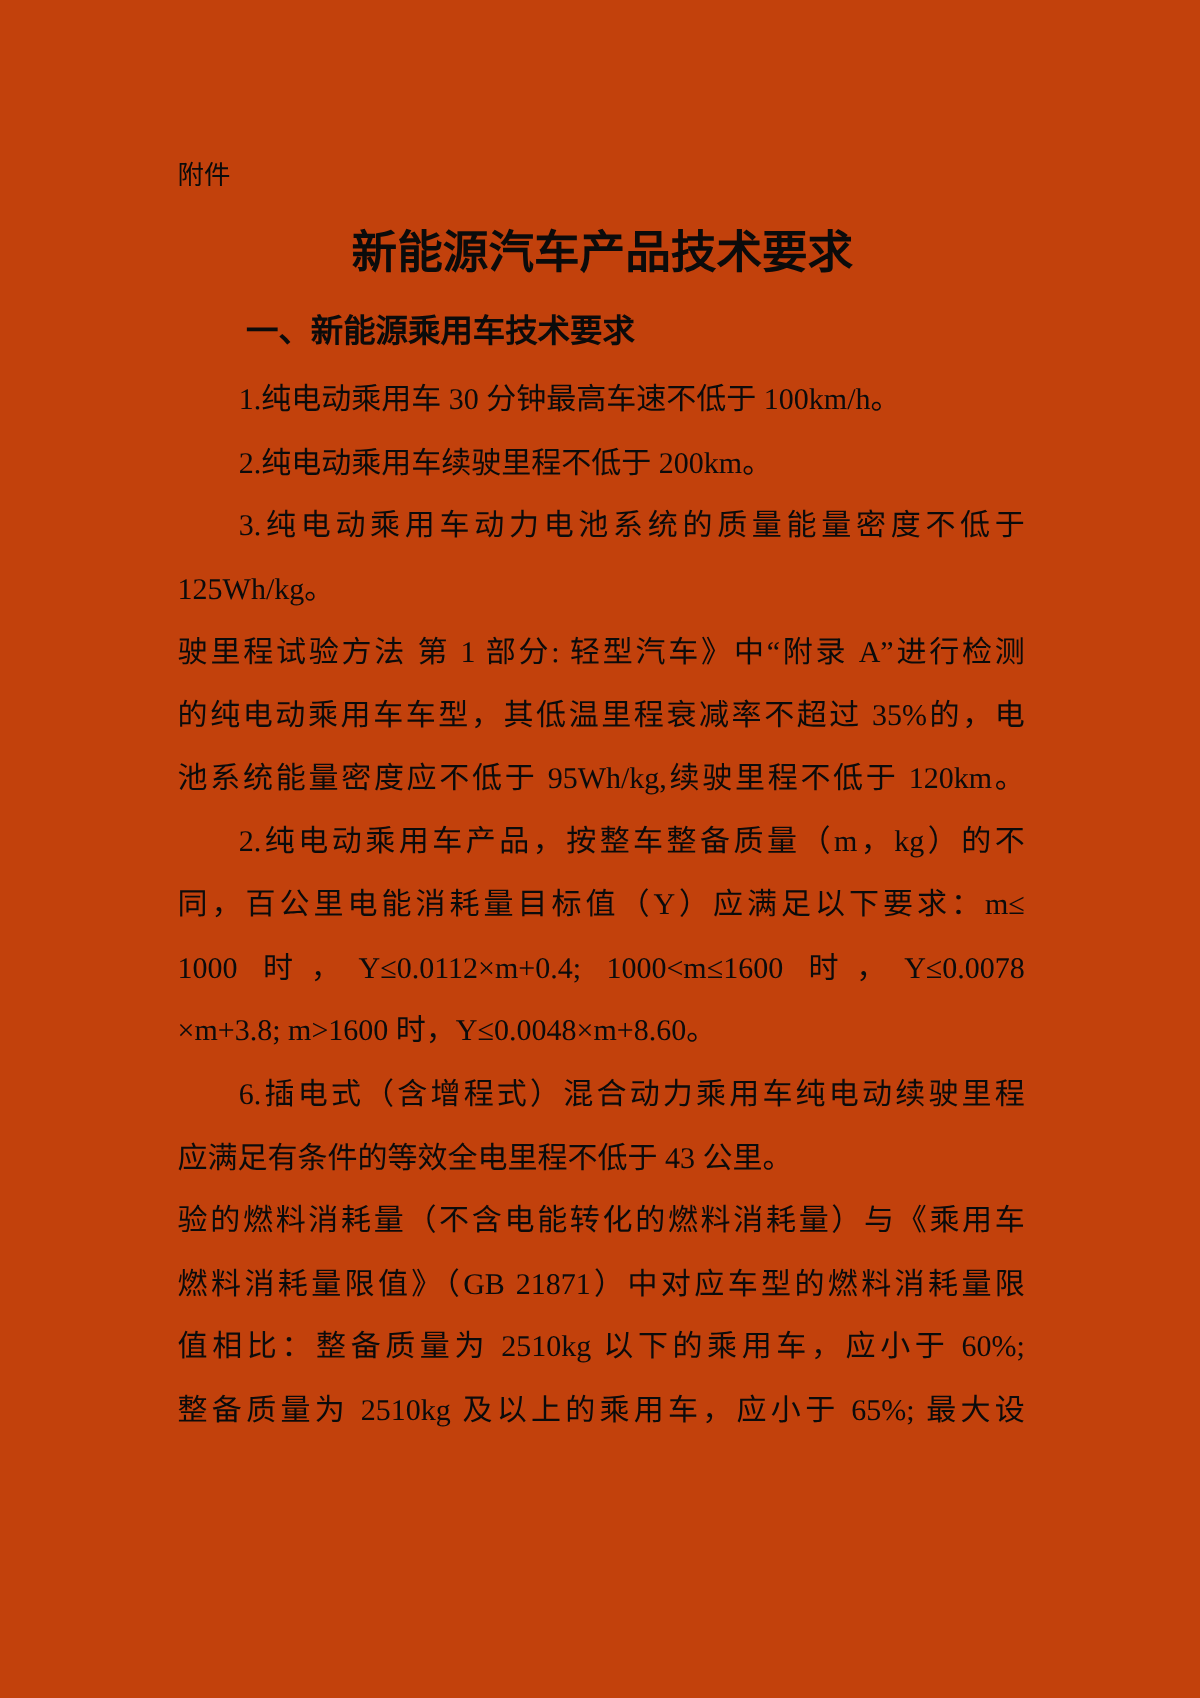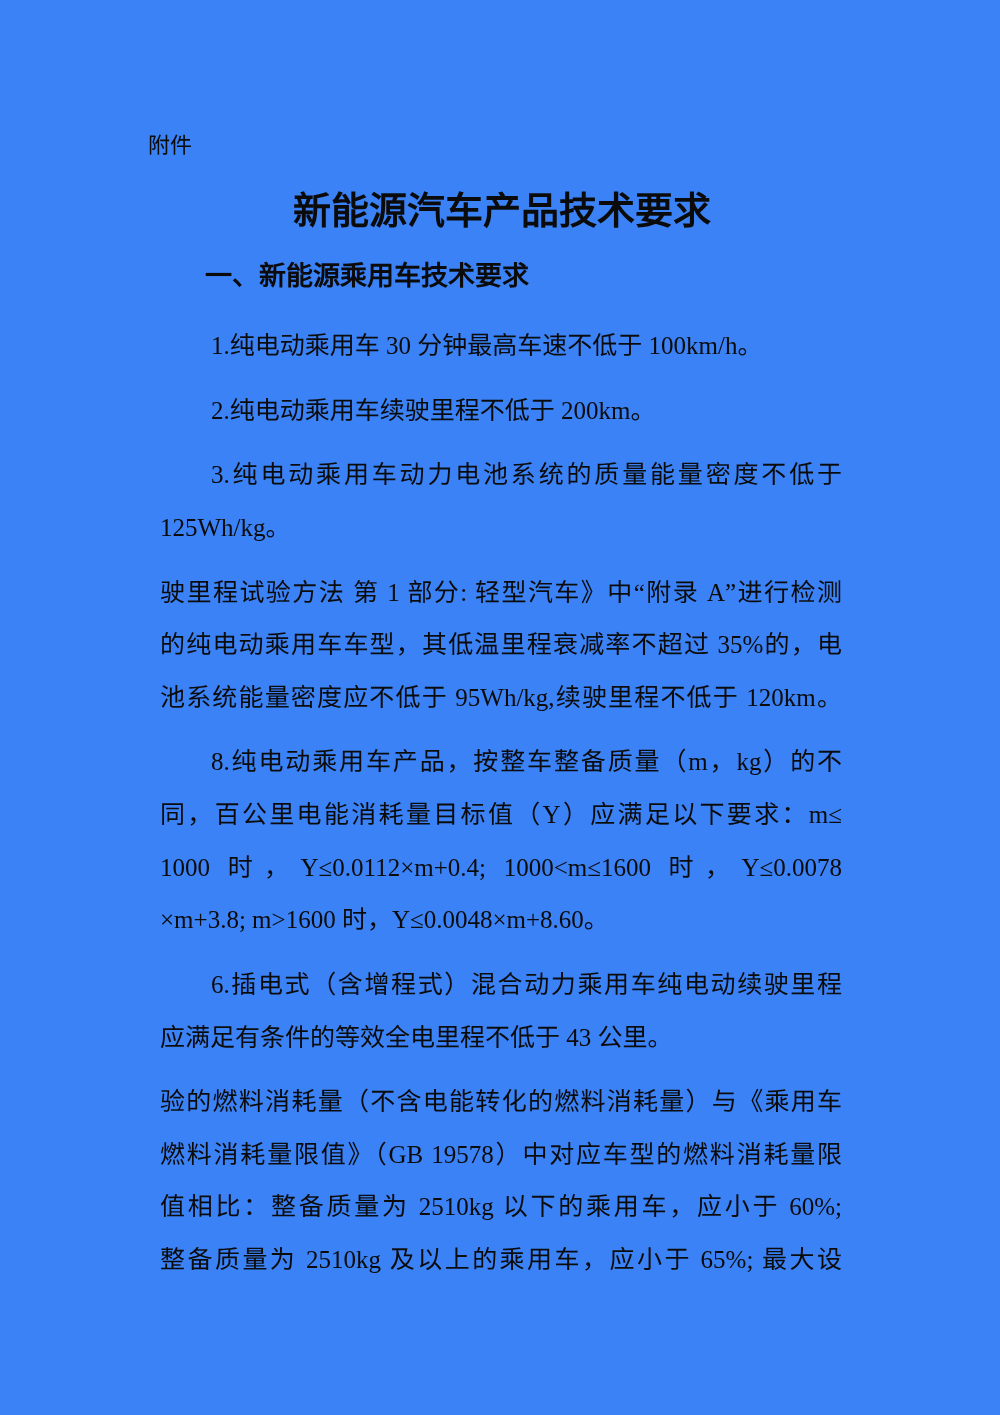--- a/index.html
+++ b/index.html
@@ -1,21 +1,21 @@
 <!DOCTYPE html>
 <html lang="zh-CN"><head>
 <meta charset="utf-8">
 <style>
   html, body { margin: 0; padding: 0; background: #888; }
   .page {
     position: relative;
     width: 1000px;
     height: 1415px;
     margin: 0 auto;
-    background: #3b82f6;
+    background: #c2410c;
     color: #0b0b0b;
     overflow: hidden;
   }
   .attach {
     position: absolute;
     left: 148px;
     top: 131px;
     font-family: "Liberation Sans", "DejaVu Sans", sans-serif;
     font-size: 22px;
     line-height: 30px;
@@ -47,21 +47,21 @@
     text-align: right;
   }
   .bodytext {
     position: absolute;
     left: 148px;
     top: 308px;
     width: 706px;
     font-family: "Liberation Serif", "DejaVu Serif", serif;
     font-size: 25px;
   }
-  .para { margin: 12px; padding: 0; }
+  .para { margin: 0; padding: 0; }
   .line {
     height: 52.63px;
     line-height: 52.63px;
     overflow: hidden;
     text-align: left;
   }
   .line.j {
     text-align: justify;
     text-align-last: justify;
   }
@@ -93,32 +93,32 @@
       <div class="line">125Wh/kg。</div>
     </div>
 
     <div class="para">
       <div class="line j">驶里程试验方法 第 1 部分: 轻型汽车》中“附录 A”进行检测</div>
       <div class="line j">的纯电动乘用车车型，其低温里程衰减率不超过 35%的，电</div>
       <div class="line j">池系统能量密度应不低于 95Wh/kg,续驶里程不低于 120km。</div>
     </div>
 
     <div class="para">
-      <div class="line first j">8.纯电动乘用车产品，按整车整备质量（m，kg）的不</div>
+      <div class="line first j">2.纯电动乘用车产品，按整车整备质量（m，kg）的不</div>
       <div class="line j">同，百公里电能消耗量目标值（Y）应满足以下要求：m≤</div>
       <div class="line j">1000 时，Y≤0.0112×m+0.4; 1000&lt;m≤1600 时，Y≤0.0078</div>
       <div class="line">×m+3.8; m&gt;1600 时，Y≤0.0048×m+8.60。</div>
     </div>
 
     <div class="para">
       <div class="line first j">6.插电式（含增程式）混合动力乘用车纯电动续驶里程</div>
       <div class="line">应满足有条件的等效全电里程不低于 43 公里。</div>
     </div>
 
     <div class="para">
       <div class="line j">验的燃料消耗量（不含电能转化的燃料消耗量）与《乘用车</div>
-      <div class="line j">燃料消耗量限值》（GB 19578）中对应车型的燃料消耗量限</div>
+      <div class="line j">燃料消耗量限值》（GB 21871）中对应车型的燃料消耗量限</div>
       <div class="line j">值相比：整备质量为 2510kg 以下的乘用车，应小于 60%;</div>
       <div class="line j">整备质量为 2510kg 及以上的乘用车，应小于 65%; 最大设</div>
     </div>
 
   </div>
 </div>
 
 </body></html>

